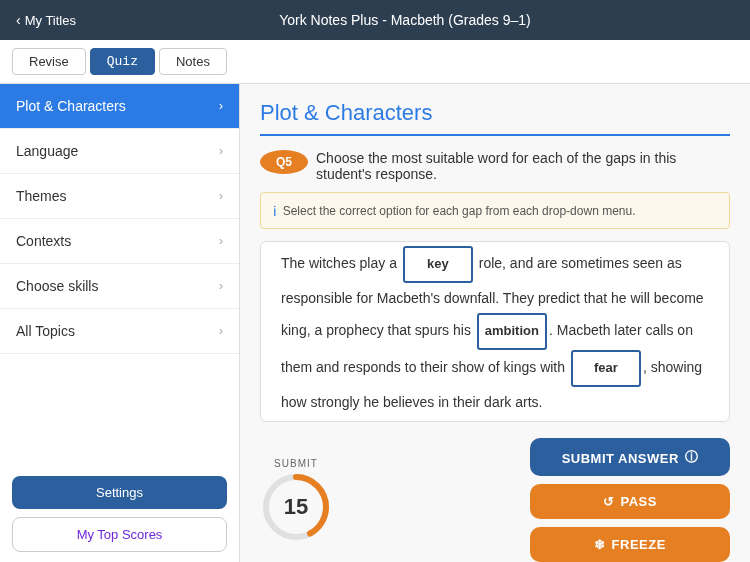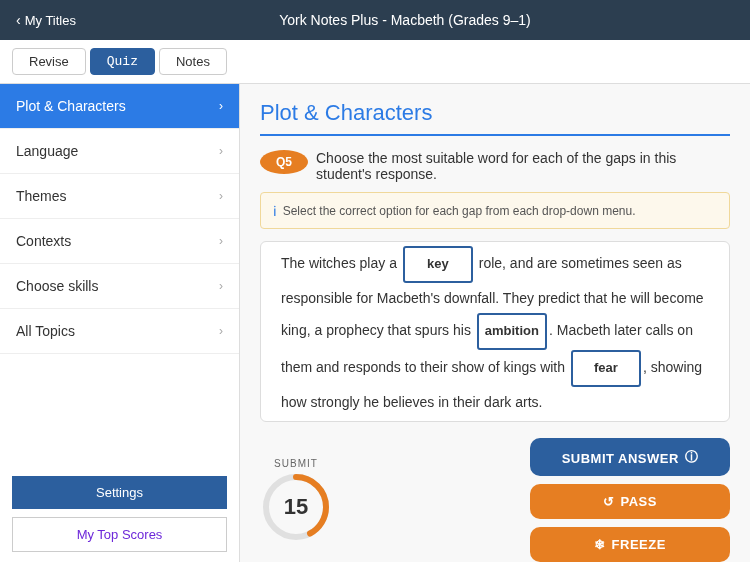--- a/index.html
+++ b/index.html
@@ -95,21 +95,21 @@
     .sidebar-bottom {
       margin-top: auto;
       padding: 12px;
       display: flex;
       flex-direction: column;
       gap: 8px;
     }
     .sidebar-btn {
       padding: 9px;
       text-align: center;
-      border-radius: 0;
+      border-radius: 8px;
       font-size: 13px;
       cursor: pointer;
       border: none;
     }
     .sidebar-btn.settings {
       background: #2c5f9e;
       color: white;
     }
     .sidebar-btn.top-scores {
       background: white;

